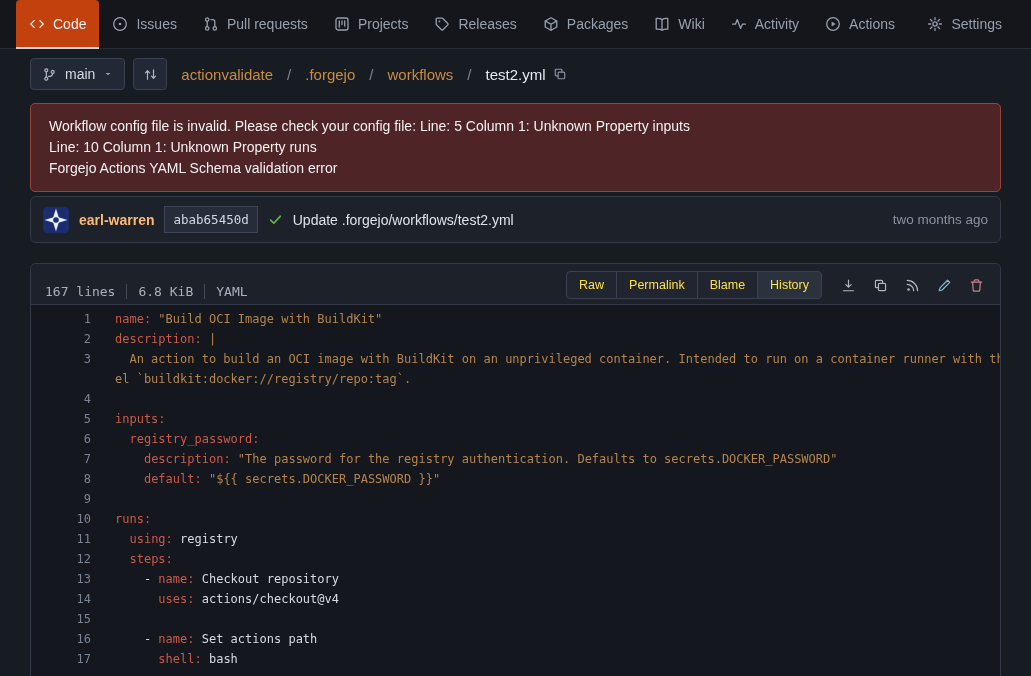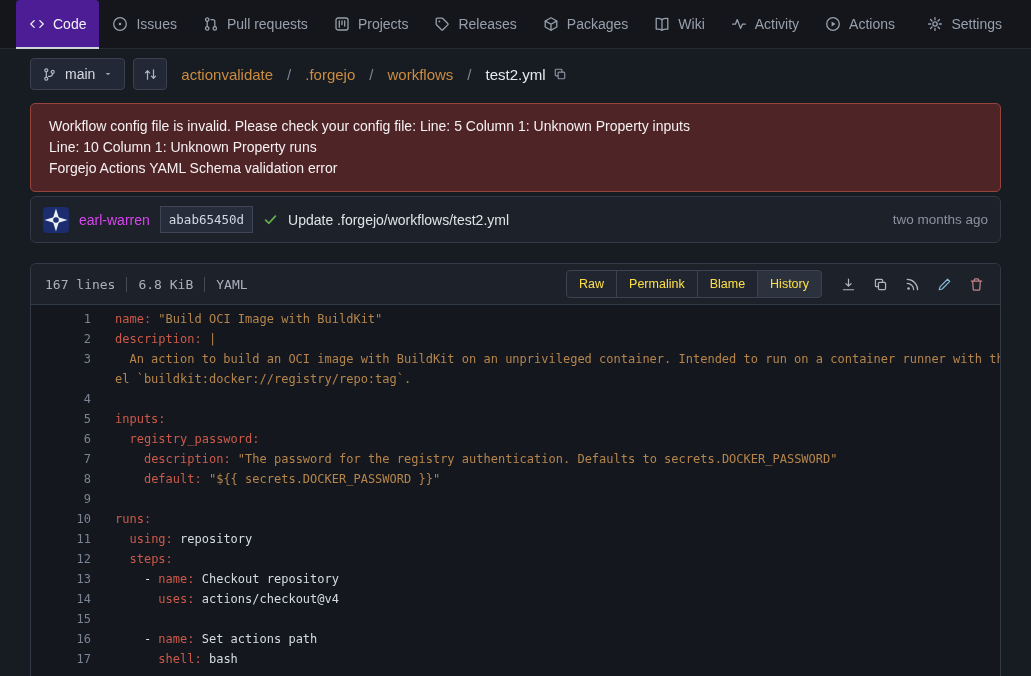--- a/index.html
+++ b/index.html
@@ -16,21 +16,21 @@
   body{width:1031px;height:676px;overflow:hidden;background:var(--page-bg);
        color:var(--text);font-family:"Liberation Sans","DejaVu Sans",sans-serif;}
   .svgicon{display:inline-flex;width:16px;height:16px;flex:none;}
   .svgicon svg{width:100%;height:100%;}
 
   
   .topnav{display:flex;align-items:stretch;height:49px;background:var(--nav-bg);
           border-bottom:1px solid var(--nav-border);padding:0 16px;}
   .tab{display:flex;align-items:center;gap:8px;padding:0 13px;font-size:14px;
        color:var(--text-muted);position:relative;cursor:pointer;white-space:nowrap;}
-  .tab.active{color:#f0f3f6;background:#4c1d95;border-radius:4px 4px 0 0;}
+  .tab.active{color:#f0f3f6;background:#c2410c;border-radius:4px 4px 0 0;}
   .tab.active::after{content:"";position:absolute;left:0;right:0;bottom:-1px;height:2px;
        background:var(--tab-underline);}
   .tab.settings{margin-left:auto;}
 
   
   .content{padding:9px 30px 0;}
 
   
   .crumb-row{display:flex;align-items:center;margin-bottom:13px;}
   .btn{display:inline-flex;align-items:center;gap:8px;height:32px;padding:0 11px;
@@ -49,31 +49,31 @@
   .error-banner{background:var(--error-bg);border:1px solid var(--error-border);
        border-radius:5px;padding:12px 18px;font-size:14px;line-height:21px;
        color:#f5f0f1;margin-bottom:4px;}
 
   
   .commit-bar{display:flex;align-items:center;gap:10px;background:var(--box-bg);
        border:1px solid var(--box-border);border-radius:6px;padding:9px 12px;
        margin-bottom:20px;font-size:14px;}
   .avatar{width:26px;height:26px;border-radius:4px;overflow:hidden;flex:none;cursor:pointer;}
   .avatar svg{display:block;width:100%;height:100%;}
-  .commit-author{font-weight:400;color:#d946ef;cursor:pointer;}
+  .commit-author{font-weight:700;color:#fdba74;cursor:pointer;}
   .commit-hash{font-family:"DejaVu Sans Mono",monospace;font-size:12.5px;background:#262c3a;
        border:1px solid #3d4556;border-radius:0;padding:5px 8px;color:#cfd7e3;cursor:pointer;}
   .commit-check{width:15px;height:15px;color:var(--success);}
   .commit-msg{color:#dee3ea;cursor:pointer;}
   .commit-time{margin-left:auto;color:#8a92a0;font-size:13.5px;}
 
   
   .file-box{border:1px solid var(--box-border);border-bottom:none;border-radius:6px 6px 0 0;
        overflow:hidden;}
-  .file-header{display:flex;align-items:center;background:var(--box-bg);
+  .file-header{display:flex;align-items:flex-end;background:var(--box-bg);
        padding:5px 12px 5px 14px;border-bottom:1px solid var(--box-border);height:41px;}
   .file-meta{display:flex;align-items:center;font-family:"DejaVu Sans Mono",monospace;
        font-size:13px;color:#a9b1bd;}
   .meta-sep{width:1px;height:15px;background:#434b59;margin:0 11px;}
   .file-actions{margin-left:auto;display:flex;align-items:center;}
   .seg-group{display:flex;}
   .seg-btn{font-size:12.5px;color:#fde047;background:#20252f;border:1px solid #3a4252;
        padding:6px 12px;margin-left:-1px;cursor:pointer;font-family:inherit;}
   .seg-btn:first-child{border-radius:4px 0 0 4px;margin-left:0;}
   .seg-btn:last-child{border-radius:0 4px 4px 0;}
@@ -348,21 +348,21 @@
         <div class="code-row">
           <span class="ln">9</span>
           <span class="code-text"></span>
         </div>
         <div class="code-row">
           <span class="ln">10</span>
           <span class="code-text"><span class="tok-key">runs:</span></span>
         </div>
         <div class="code-row">
           <span class="ln">11</span>
-          <span class="code-text"><span class="tok-plain">  </span><span class="tok-key">using:</span><span class="tok-plain"> repository</span></span>
+          <span class="code-text"><span class="tok-plain">  </span><span class="tok-key">using:</span><span class="tok-plain"> registry</span></span>
         </div>
         <div class="code-row">
           <span class="ln">12</span>
           <span class="code-text"><span class="tok-plain">  </span><span class="tok-key">steps:</span></span>
         </div>
         <div class="code-row">
           <span class="ln">13</span>
           <span class="code-text"><span class="tok-plain">    - </span><span class="tok-key">name:</span><span class="tok-plain"> Checkout repository</span></span>
         </div>
         <div class="code-row">

